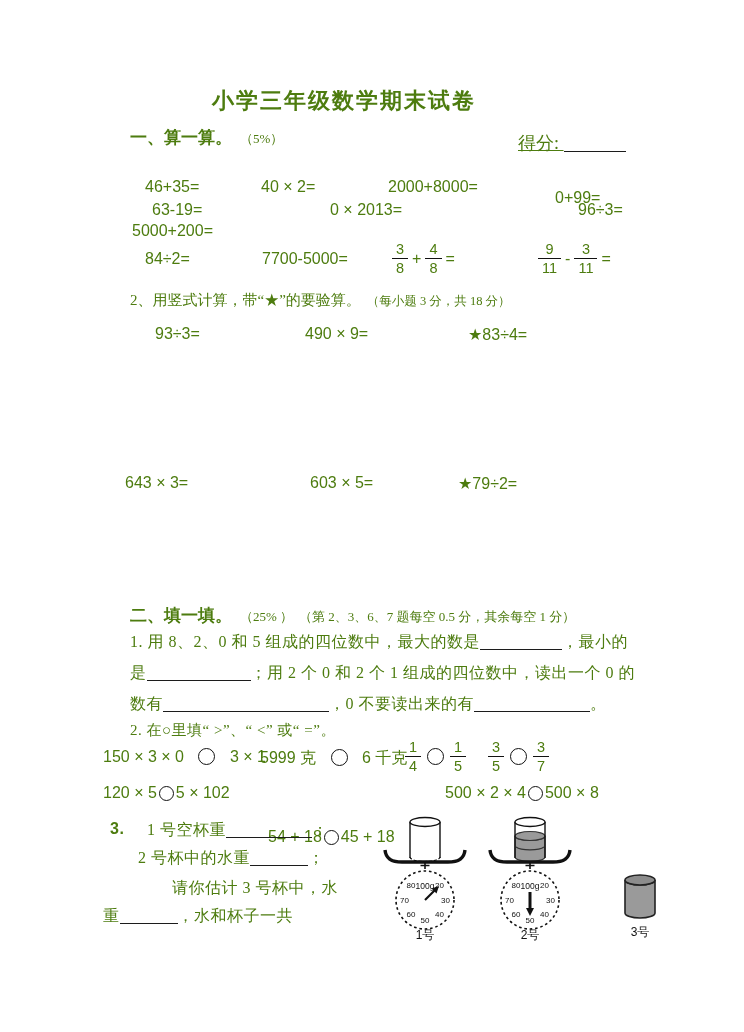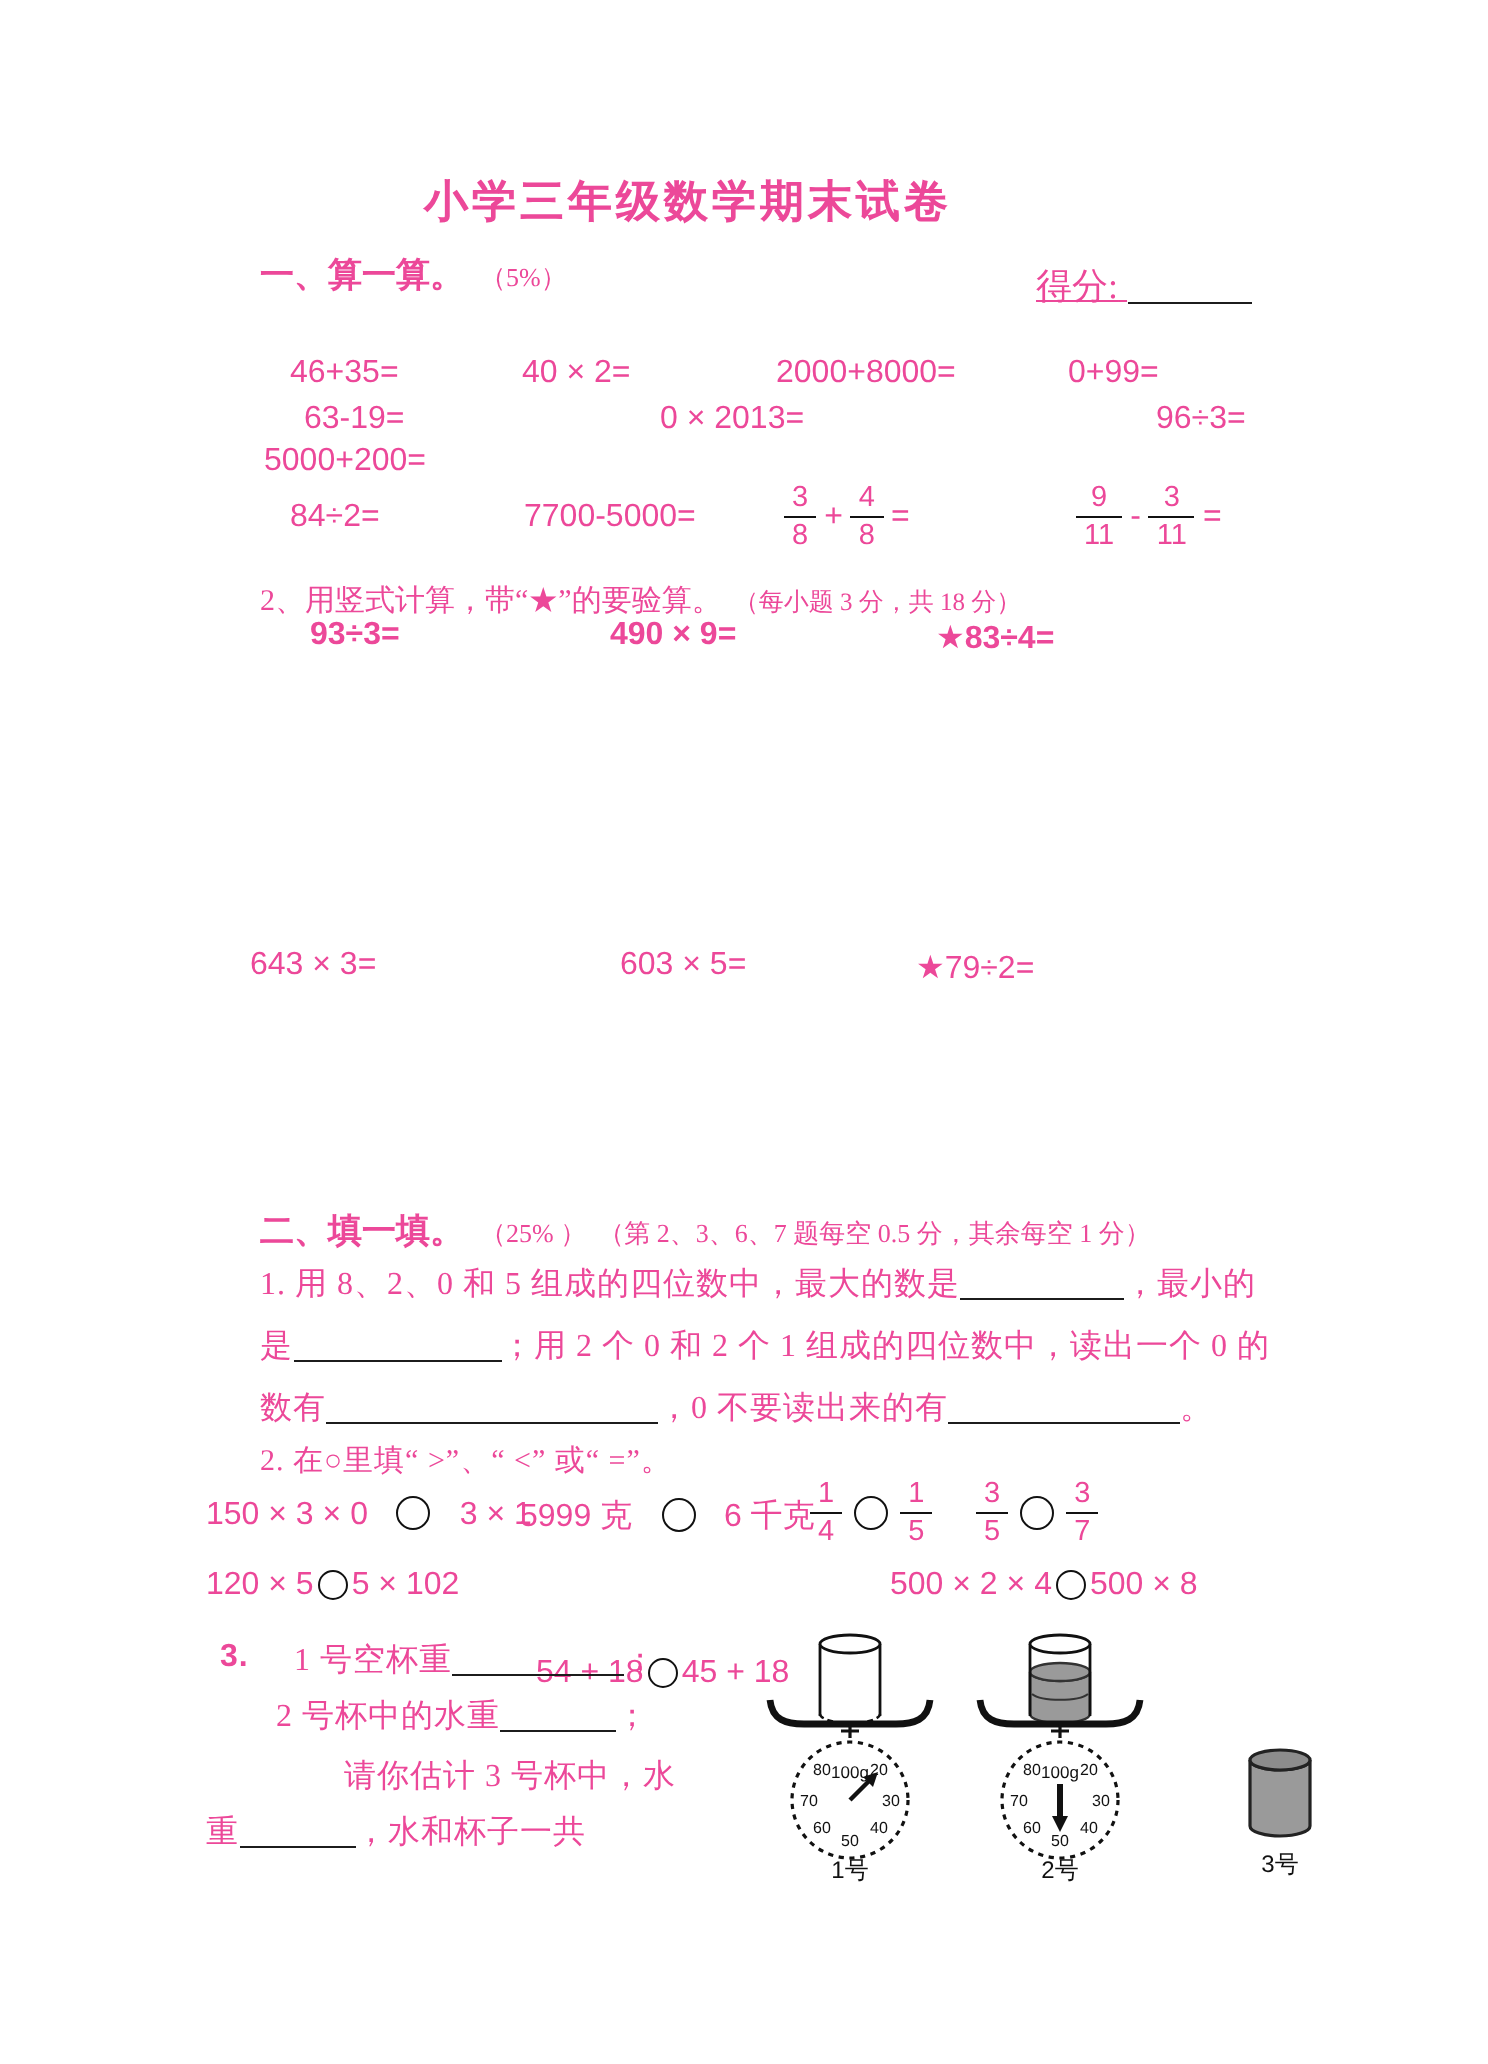--- a/index.html
+++ b/index.html
@@ -1,19 +1,19 @@
 <!DOCTYPE html>
 <html><head>
 <meta charset="utf-8">
 <style>
   * { margin:0; padding:0; box-sizing:border-box; }
   html,body { background:#ffffff; }
   .page {
     position:relative; width:688px; height:1032px; background:#fff;
-    color:#ec4899; overflow:hidden;
+    color:#4d7c0f; overflow:hidden;
     font-family:"Liberation Serif","DejaVu Serif",serif;
   }
   .abs { position:absolute; }
   .title {
     width:100%; top:86px; text-align:center;
     font-family:"Liberation Sans","DejaVu Sans",sans-serif;
     font-size:22px; font-weight:bold; letter-spacing:2px;
   }
   .sec-head { font-family:"Liberation Sans","DejaVu Sans",sans-serif; font-size:17px; font-weight:bold; }
   .sec-head .pct { font-weight:normal; font-size:13px; font-family:"Liberation Serif",serif; margin-left:8px; }
@@ -51,21 +51,21 @@
   <div class="abs" style="left:518px; top:131px; font-size:18px;text-decoration:underline;">
     <span>得分:</span>
     <span class="blank" style="width:62px;"></span>
   </div>
 
 
   <div class="row num" style="top:178px;">
     <span class="it" style="left:145px;">46+35=</span>
     <span class="it" style="left:261px;">40 × 2=</span>
     <span class="it" style="left:388px;">2000+8000=</span>
-    <span class="it" style="left:534px;">0+99=</span>
+    <span class="it" style="left:555px;margin-top:11px;">0+99=</span>
   </div>
   <div class="row num" style="top:201px;">
     <span class="it" style="left:152px;">63-19=</span>
     <span class="it" style="left:330px;">0 × 2013=</span>
     <span class="it" style="left:578px;">96÷3=</span>
   </div>
   <div class="row num" style="top:222px;padding-left:28px;">
     <span class="it" style="left:132px;">5000+200=</span>
   </div>
   <div class="rowv num" style="top:238px;">
@@ -75,21 +75,21 @@
       <span class="frac"><span class="fn">3</span><span class="fd">8</span></span><span class="fop">+</span><span class="frac"><span class="fn">4</span><span class="fd">8</span></span><span class="fop">=</span>
     </span>
     <span class="itf" style="left:538px; top:2px;">
       <span class="frac"><span class="fn">9</span><span class="fd">11</span></span><span class="fop">-</span><span class="frac"><span class="fn">3</span><span class="fd">11</span></span><span class="fop">=</span>
     </span>
   </div>
 
   <div class="abs q-label" style="left:130px; top:291px;">
     <span>2、用竖式计算，带“★”的要验算。</span><span class="note">（每小题 3 分，共 18 分）</span>
   </div>
-  <div class="row num" style="top:309px;font-weight:bold;">
+  <div class="row num" style="top:325px;">
     <span class="it" style="left:155px;">93÷3=</span>
     <span class="it" style="left:305px;">490 × 9=</span>
     <span class="it" style="left:468px;">★83÷4=</span>
   </div>
   <div class="row num" style="top:474px;">
     <span class="it" style="left:125px;">643 × 3=</span>
     <span class="it" style="left:310px;">603 × 5=</span>
     <span class="it" style="left:458px;">★79÷2=</span>
   </div>
 

